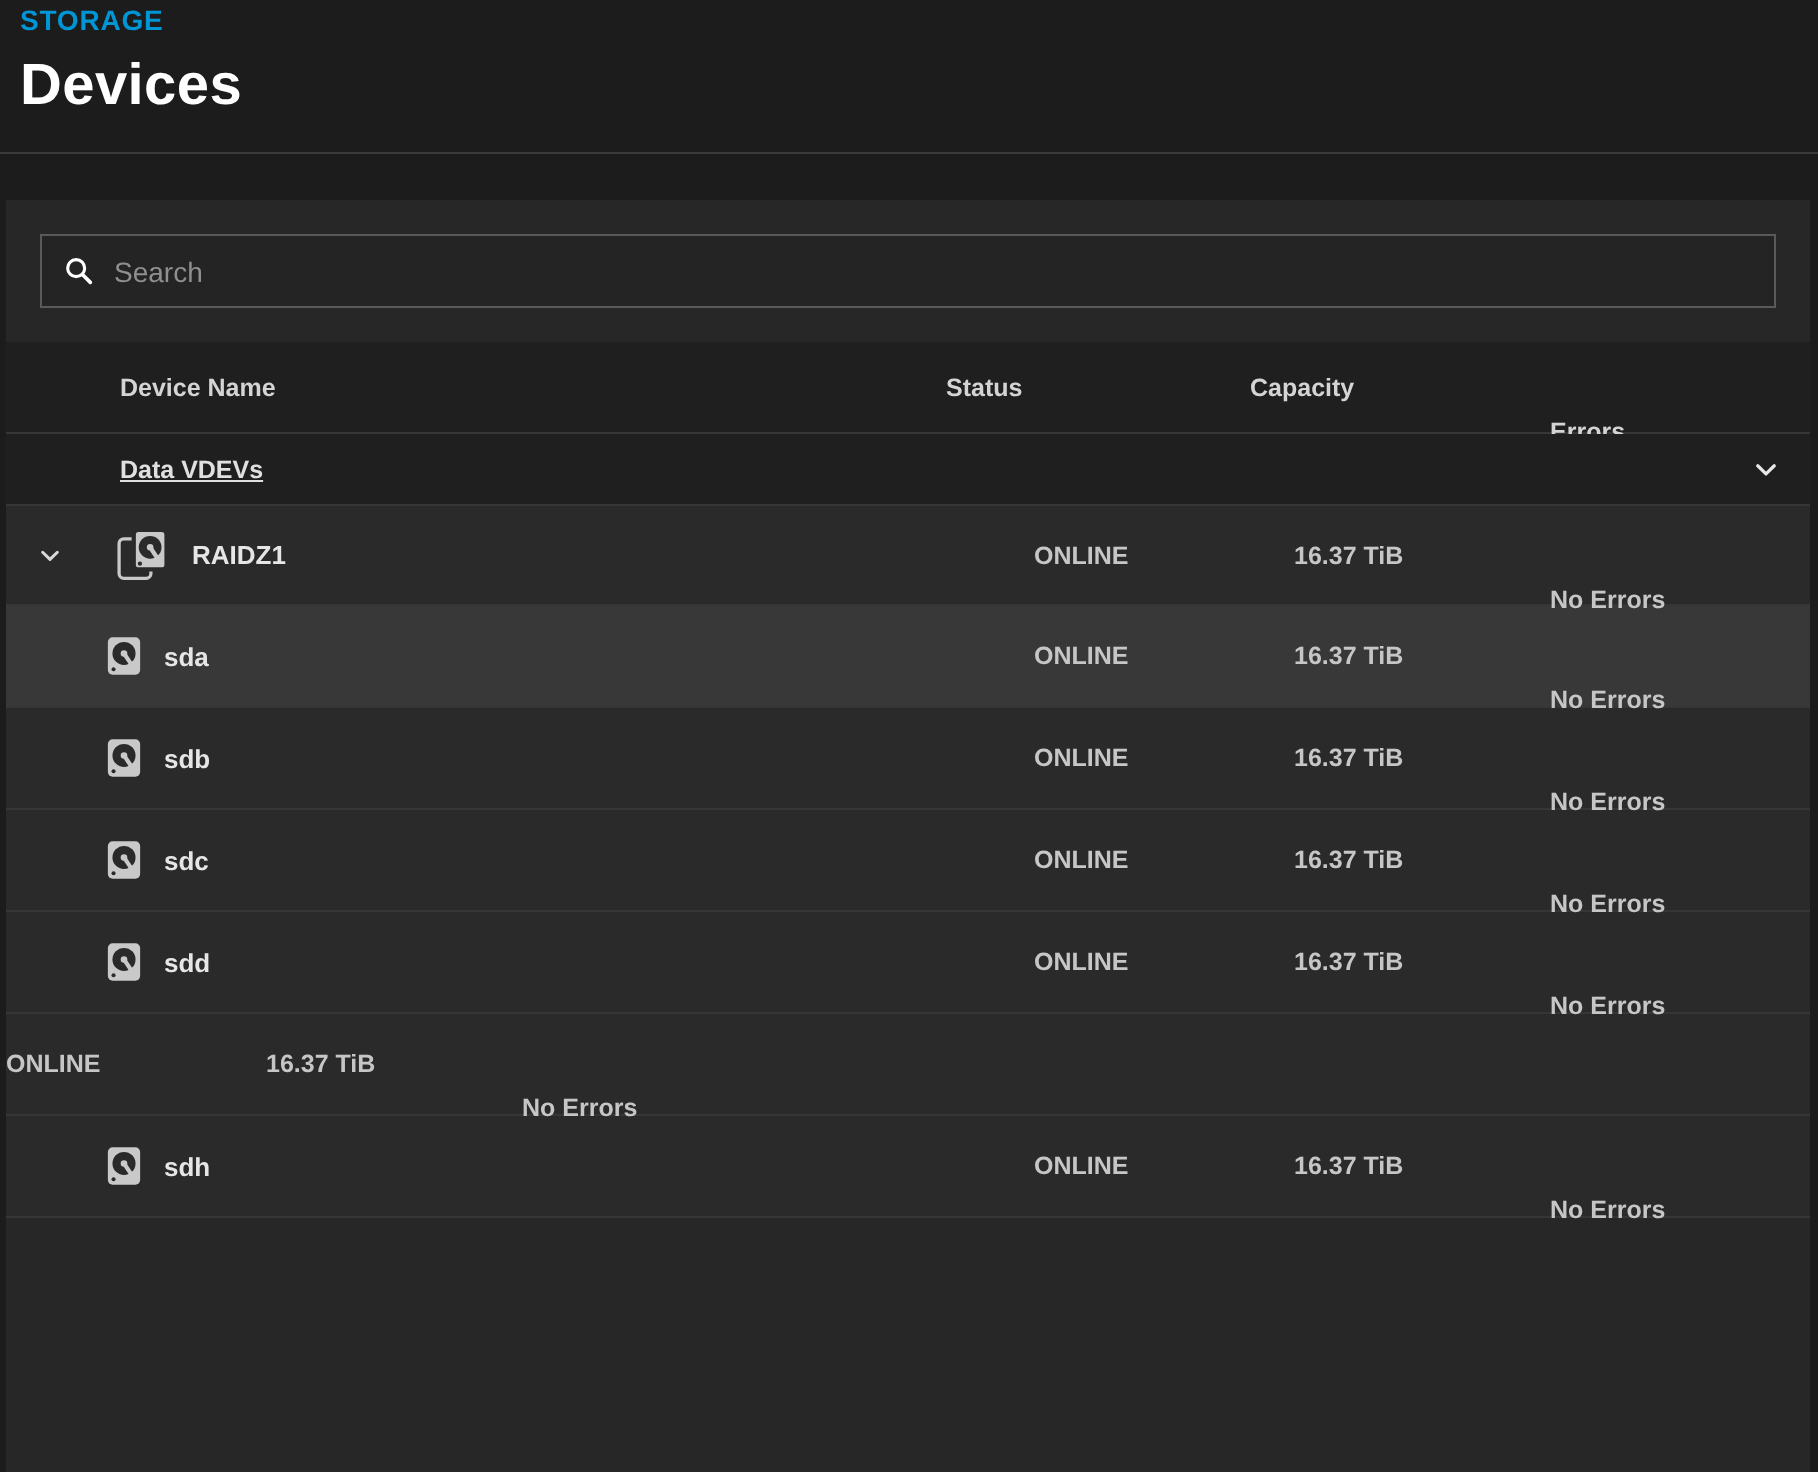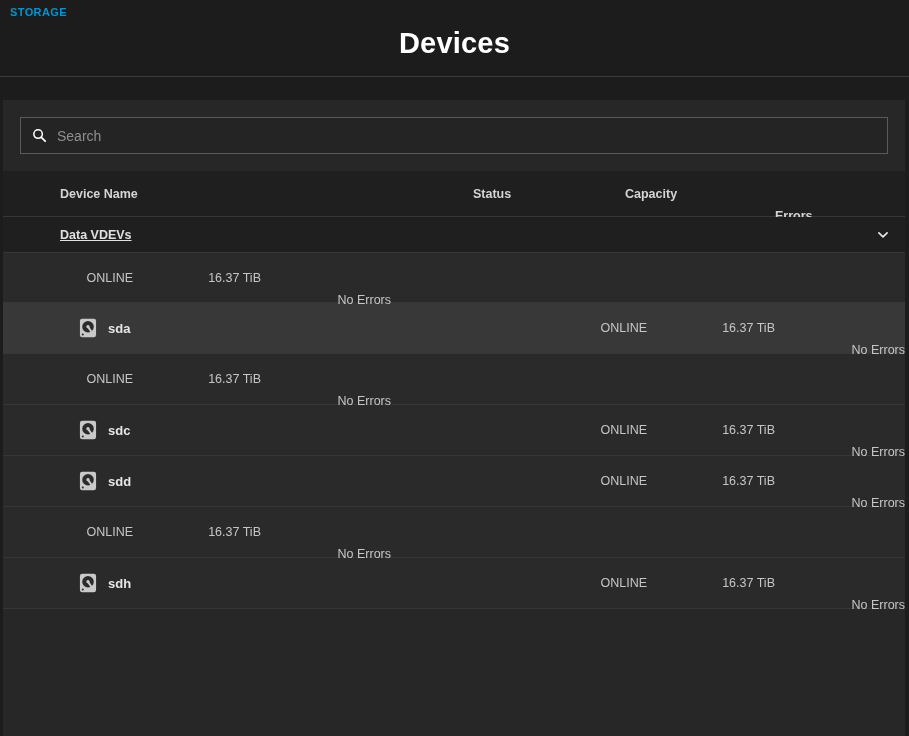--- a/index.html
+++ b/index.html
@@ -10,25 +10,25 @@
   *{box-sizing:border-box;margin:0;padding:0;}
   html,body{width:909px;height:736px;overflow:hidden;}
   body{
     background:var(--page_bg);
     font-family:"Liberation Sans", sans-serif;
     color:var(--text_bright);
   }
   
   .page-header{padding:2px 10px 0 10px;}
   .breadcrumb{
-    display:inline-block;color:var(--accent);font-size:11px;font-weight:700;
+    display:inline-block;color:var(--accent);font-size:14px;font-weight:700;
     letter-spacing:.4px;text-decoration:none;cursor:pointer;
   }
   .page-title{
-    margin-top:7px;font-size:29px;font-weight:700;letter-spacing:.2px;color:#ffffff;text-align:center;
+    margin-top:7px;font-size:29px;font-weight:700;letter-spacing:.2px;color:#ffffff;
   }
   .header-divider{margin-top:16px;height:1px;background:#3a3a3a;width:909px;}
   
   .card{
     position:absolute;left:3px;top:100px;width:902px;height:636px;
     background:var(--card_bg);
   }
   .search-wrap{padding:17px;}
   .search-box{
     display:flex;align-items:center;height:37px;border:1px solid #5a5a5a;
@@ -53,24 +53,24 @@
     height:36px;display:flex;align-items:center;background:var(--head_bg);
     border-bottom:1px solid var(--border);cursor:pointer;position:relative;
   }
   .group-label{padding-left:57px;font-size:12.5px;font-weight:700;color:#e0e0e0;text-decoration:underline;}
   .group-chevron{position:absolute;right:13px;top:9px;cursor:pointer;line-height:0;}
   .data-row{height:51px;background:var(--row_bg);border-bottom:1px solid var(--border);cursor:pointer;}
   .vdev-row{height:50px;}
   .data-row.selected{background:var(--selected_row_bg);}
   .expander{width:44px;display:flex;justify-content:center;align-items:center;cursor:pointer;line-height:0;}
   .vdev-icon{margin-left:11px;margin-right:11px;line-height:0;}
-  .disk-row .cell-name{padding-left:74px;}
+  .disk-row .cell-name{padding-left:48px;}
   .disk-icon{margin-right:9px;line-height:0;}
   .dev-label{font-size:13px;font-weight:700;color:var(--text_bright);}
-  .val{font-size:12.5px;font-weight:400;color:var(--text_dim);text-align:right;}
+  .val{font-size:12.5px;font-weight:700;color:var(--text_dim);}
 </style>
 </head>
 <body>
 
 <div class="page-header">
   <a class="breadcrumb">STORAGE</a>
   <h1 class="page-title">Devices</h1>
 </div>
 <div class="header-divider"></div>
 
@@ -96,20 +96,40 @@
   <div class="group-row">
     <span class="group-label">Data VDEVs</span>
     <span class="group-chevron">
       <svg width="18" height="18" viewBox="0 0 24 24">
         <path d="M6.5 9.2 L12 14.6 L17.5 9.2" fill="none" stroke="#e8e8e8" stroke-width="2.2" stroke-linecap="round" stroke-linejoin="round"></path>
       </svg>
     </span>
   </div>
 
   <div class="row data-row vdev-row">
+    <div class="cell-name">
+      <span class="expander">
+        <svg width="16" height="16" viewBox="0 0 24 24">
+          <path d="M6.5 9.2 L12 14.6 L17.5 9.2" fill="none" stroke="#d8d8d8" stroke-width="2.3" stroke-linecap="round" stroke-linejoin="round"></path>
+        </svg>
+      </span>
+      <span class="vdev-icon">
+        <svg width="27" height="27" viewBox="0 0 28 28">
+          <rect x="1.6" y="5.6" width="16.5" height="20.5" rx="2.5" fill="none" stroke="#c9c9c9" stroke-width="1.7"></rect>
+          <g>
+            <rect x="9.2" y="1" width="17" height="20.5" rx="2.5" fill="#c9c9c9" stroke="#2a2a2a" stroke-width="2.2"></rect>
+            <circle cx="17.7" cy="10" r="5.9" fill="#2a2a2a"></circle>
+            <path d="M17.7 10 L21.3 15.4" stroke="#c9c9c9" stroke-width="2.2" stroke-linecap="round"></path>
+            <circle cx="17.7" cy="10" r="1.7" fill="#c9c9c9"></circle>
+            <circle cx="12.4" cy="18.5" r="1.1" fill="#2a2a2a"></circle>
+          </g>
+        </svg>
+      </span>
+      <span class="dev-label">RAIDZ1</span>
+    </div>
     <div class="cell-status val">ONLINE</div>
     <div class="cell-capacity val">16.37 TiB</div>
     <div class="cell-errors val">No Errors</div>
   </div>
 
   <div id="disk-rows">
   <div class="row data-row disk-row selected">
     <div class="cell-name">
       <span class="disk-icon">
         <svg width="22" height="22" viewBox="0 0 24 24">
@@ -121,20 +141,32 @@
         </svg>
       </span>
       <span class="dev-label">sda</span>
     </div>
     <div class="cell-status val">ONLINE</div>
     <div class="cell-capacity val">16.37 TiB</div>
     <div class="cell-errors val">No Errors</div>
   </div>
 
   <div class="row data-row disk-row">
+    <div class="cell-name">
+      <span class="disk-icon">
+        <svg width="22" height="22" viewBox="0 0 24 24">
+          <rect x="3.2" y="1.8" width="17.6" height="20.4" rx="2.6" fill="#c9c9c9"></rect>
+          <circle cx="12" cy="10.6" r="6.3" fill="#2a2a2a"></circle>
+          <path d="M12 10.6 L15.9 16.4" stroke="#c9c9c9" stroke-width="2.3" stroke-linecap="round"></path>
+          <circle cx="12" cy="10.6" r="1.8" fill="#c9c9c9"></circle>
+          <circle cx="6.3" cy="19.2" r="1.1" fill="#2a2a2a"></circle>
+        </svg>
+      </span>
+      <span class="dev-label">sdb</span>
+    </div>
     <div class="cell-status val">ONLINE</div>
     <div class="cell-capacity val">16.37 TiB</div>
     <div class="cell-errors val">No Errors</div>
   </div>
 
   <div class="row data-row disk-row">
     <div class="cell-name">
       <span class="disk-icon">
         <svg width="22" height="22" viewBox="0 0 24 24">
           <rect x="3.2" y="1.8" width="17.6" height="20.4" rx="2.6" fill="#c9c9c9"></rect>

